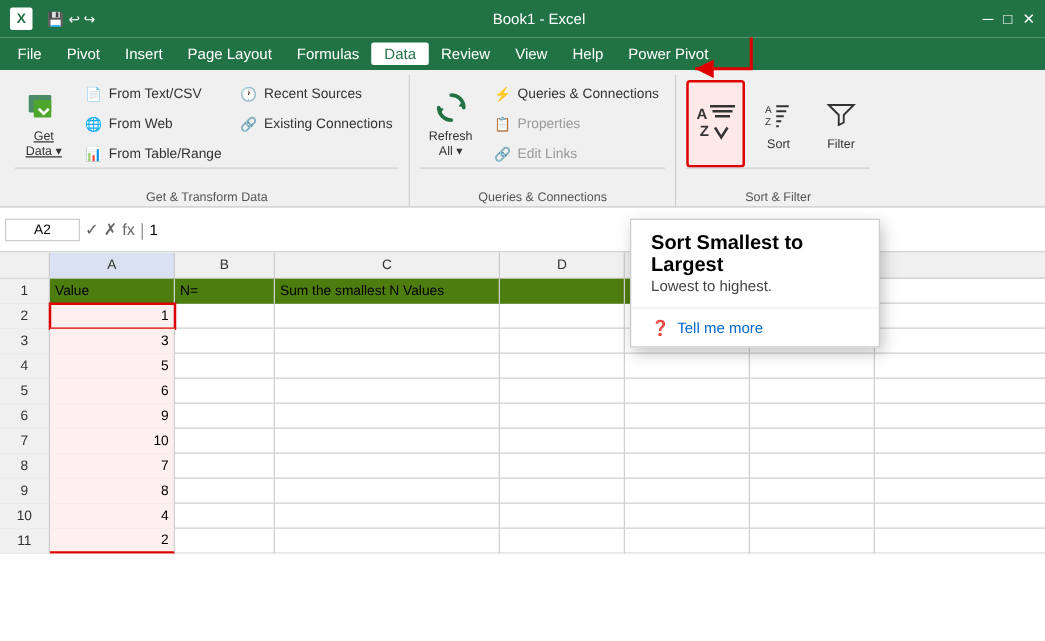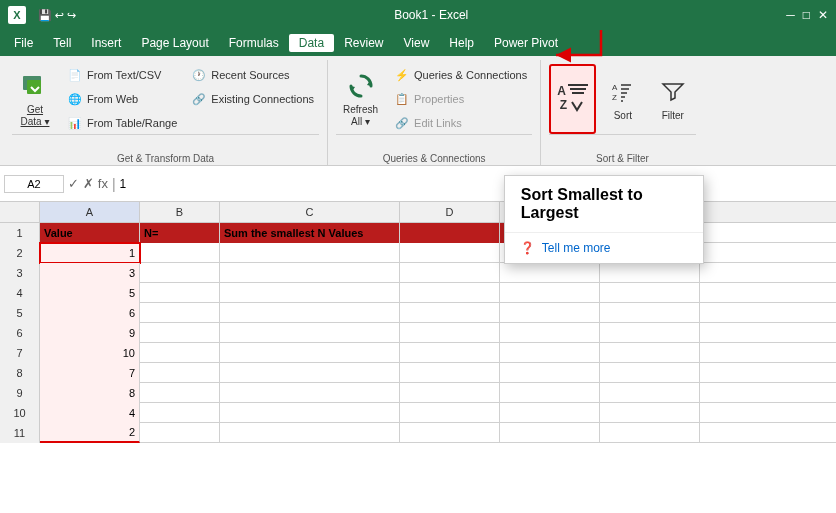--- a/index.html
+++ b/index.html
@@ -268,23 +268,23 @@
     .grid-cell {
       height: 20px;
       border-right: 1px solid #d0d0d0;
       font-size: 11px;
       display: flex;
       align-items: center;
       padding: 0 4px;
       position: relative;
     }
     .grid-cell.header-row {
-      background: #b91c1c;
+      background: #4d7c0f;
       color: #000;
-      font-weight: bold;
+      font-weight: normal;
     }
     .grid-cell.col-a { width: 100px; min-width: 100px; }
     .grid-cell.col-b { width: 80px; min-width: 80px; }
     .grid-cell.col-c { width: 180px; min-width: 180px; }
     .grid-cell.col-d { width: 100px; min-width: 100px; }
     .grid-cell.col-e { width: 100px; min-width: 100px; }
     .grid-cell.col-f { width: 100px; min-width: 100px; }
     .grid-cell.num-right { justify-content: flex-end; }
 
     
@@ -316,21 +316,21 @@
   <div class="title-center">Book1 - Excel</div>
   <div class="title-right">
     <span>─</span>
     <span>□</span>
     <span>✕</span>
   </div>
 </div>
 
 <div class="menu-bar">
   <span class="menu-item">File</span>
-  <span class="menu-item">Tell</span>
+  <span class="menu-item">Pivot</span>
   <span class="menu-item">Insert</span>
   <span class="menu-item">Page Layout</span>
   <span class="menu-item">Formulas</span>
   <span class="menu-item active">Data</span>
   <span class="menu-item">Review</span>
   <span class="menu-item">View</span>
   <span class="menu-item">Help</span>
   <span class="menu-item">Power Pivot</span>
 </div>
 
@@ -468,20 +468,21 @@
           </svg>
         </div>
         <div class="btn-label">Filter</div>
       </div>
     </div>
     <div class="ribbon-group-label">Sort &amp; Filter</div>
 
     <div class="sort-tooltip">
       <div class="tooltip-item">
         <div class="tooltip-item-title">Sort Smallest to Largest</div>
+        <div class="tooltip-item-sub">Lowest to highest.</div>
       </div>
       <div class="tooltip-help">
         <span>❓</span>
         <span>Tell me more</span>
       </div>
     </div>
   </div>
 
 </div>
 

